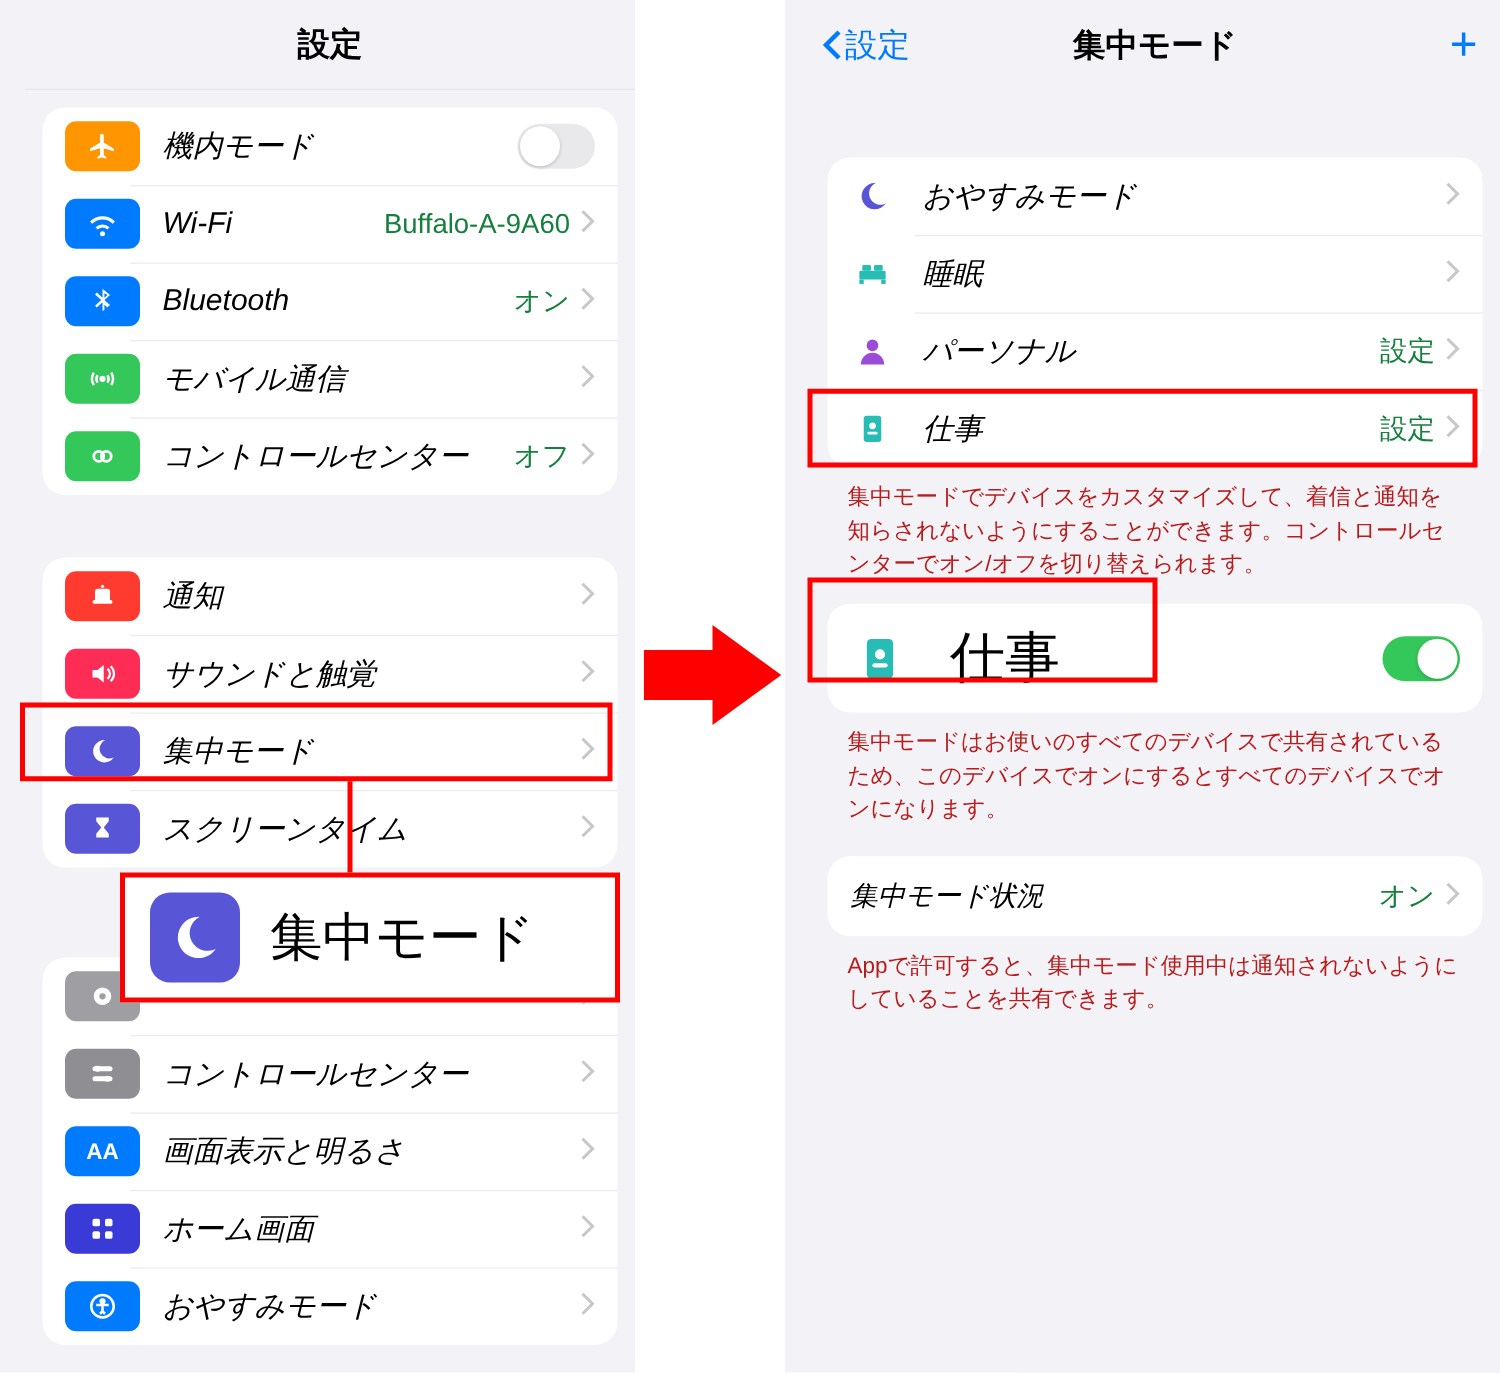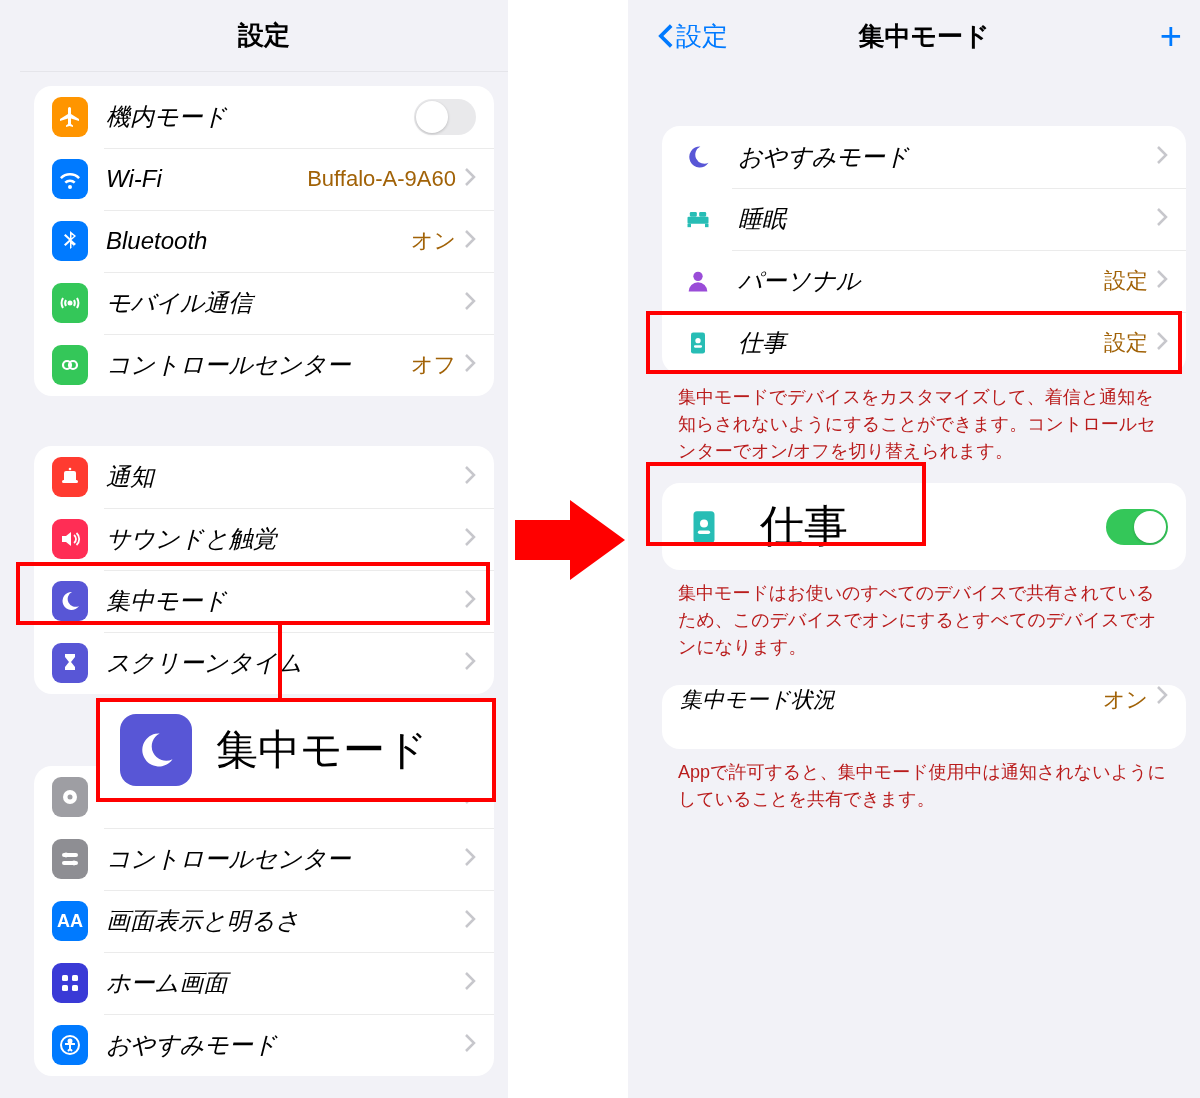--- a/index.html
+++ b/index.html
@@ -69,39 +69,39 @@
     position: relative;
   }
   .row + .row::before {
     content: "";
     position: absolute;
     left: 70px; right: 0; top: 0;
     height: 1px;
     background: rgba(0,0,0,0.08);
   }
   .row-icon {
-    width: 36px; height: 40px;
+    width: 60px; height: 40px;
     border-radius: 9px;
     display: flex;
     align-items: center;
     justify-content: center;
     flex-shrink: 0;
     margin-right: 18px;
     color: #fff;
   }
   .row-icon svg { width: 24px; height: 24px; }
   .row-label {
     flex: 1;
     font-size: 24px;
     color: #000;
     font-style: italic;
   }
   .row-value {
     font-size: 22px;
-    color: #a16207;
+    color: #15803d;
     margin-right: 8px;
   }
   .chevron {
     color: #c7c7cc;
     flex-shrink: 0;
   }
   .chevron svg { width: 12px; height: 20px; }
   .toggle {
     width: 62px; height: 36px;
     border-radius: 18px;
@@ -177,20 +177,21 @@
     display: flex;
     align-items: center;
     padding: 14px 18px;
     min-height: 78px;
   }
   .status-row {
     margin: 24px 14px 0 14px;
     background: #fff;
     border-radius: 18px;
     display: flex;
+    align-items: center;
     padding: 0 18px;
     min-height: 64px;
   }
 </style>
 </head>
 <body>
 
 <div class="arrow-container">
   <svg width="110" height="90" viewBox="0 0 110 90">
     <polygon points="0,25 55,25 55,5 110,45 55,85 55,65 0,65" fill="#ff0000"></polygon>

